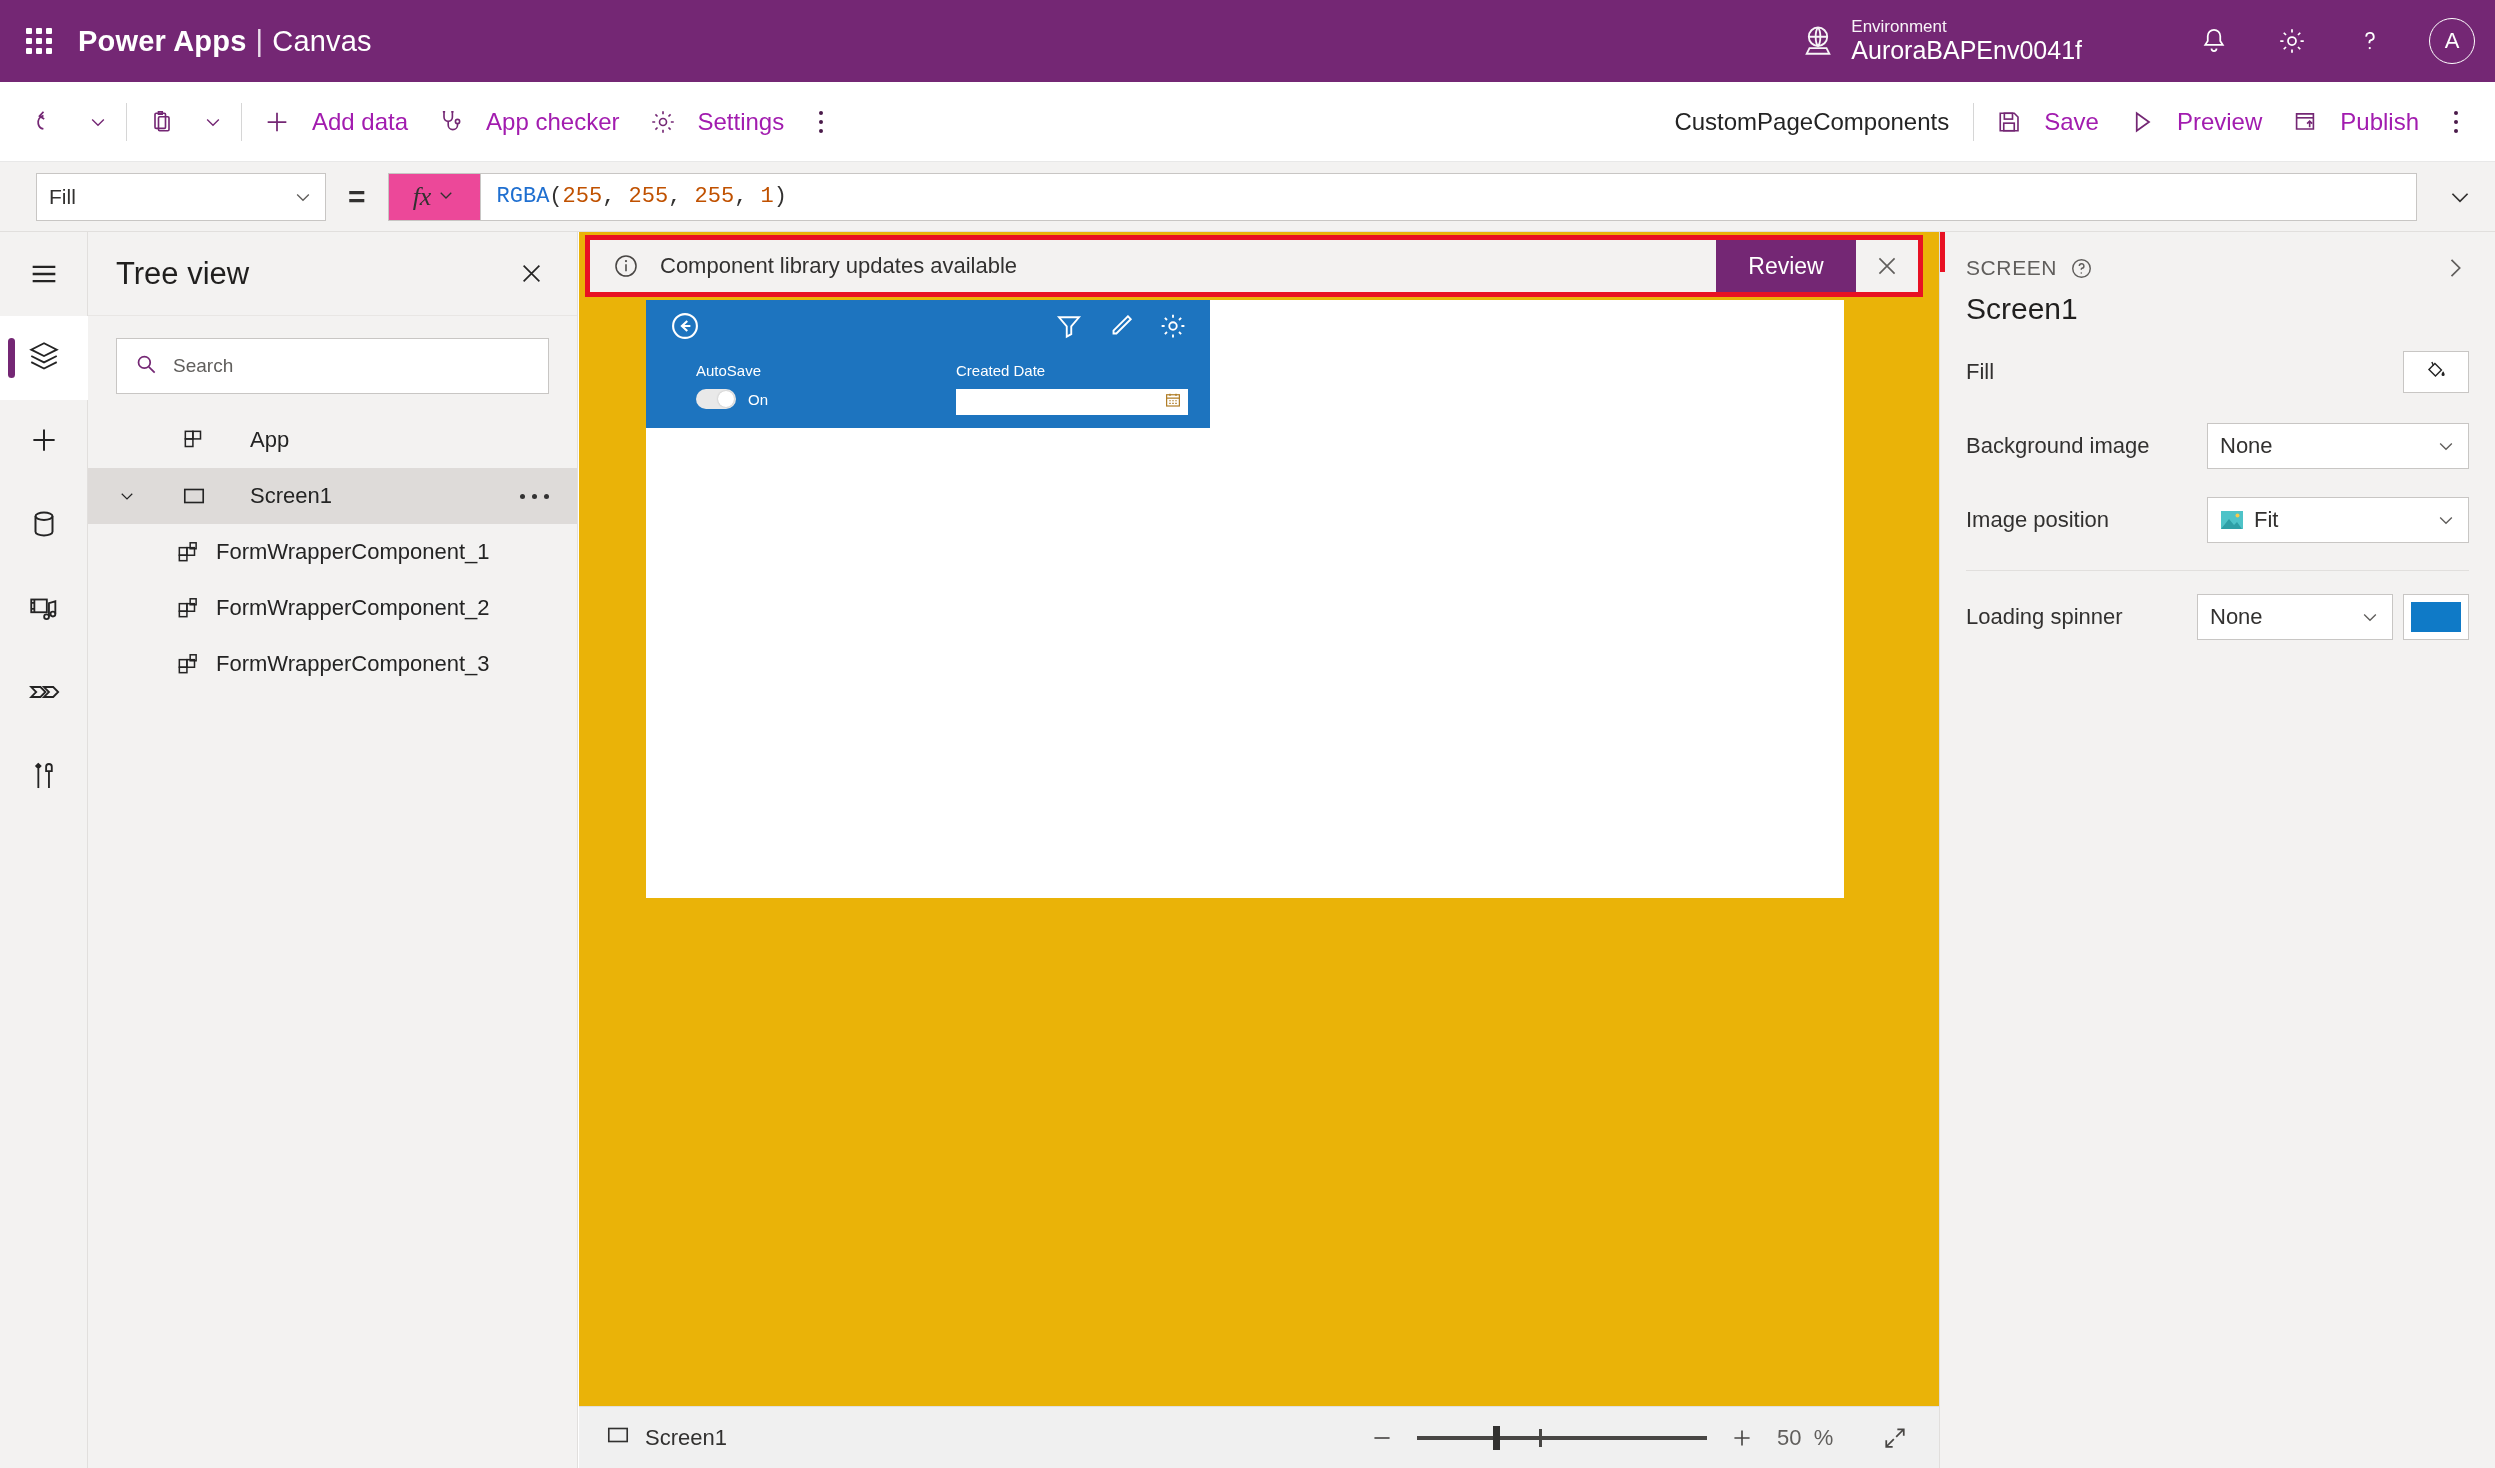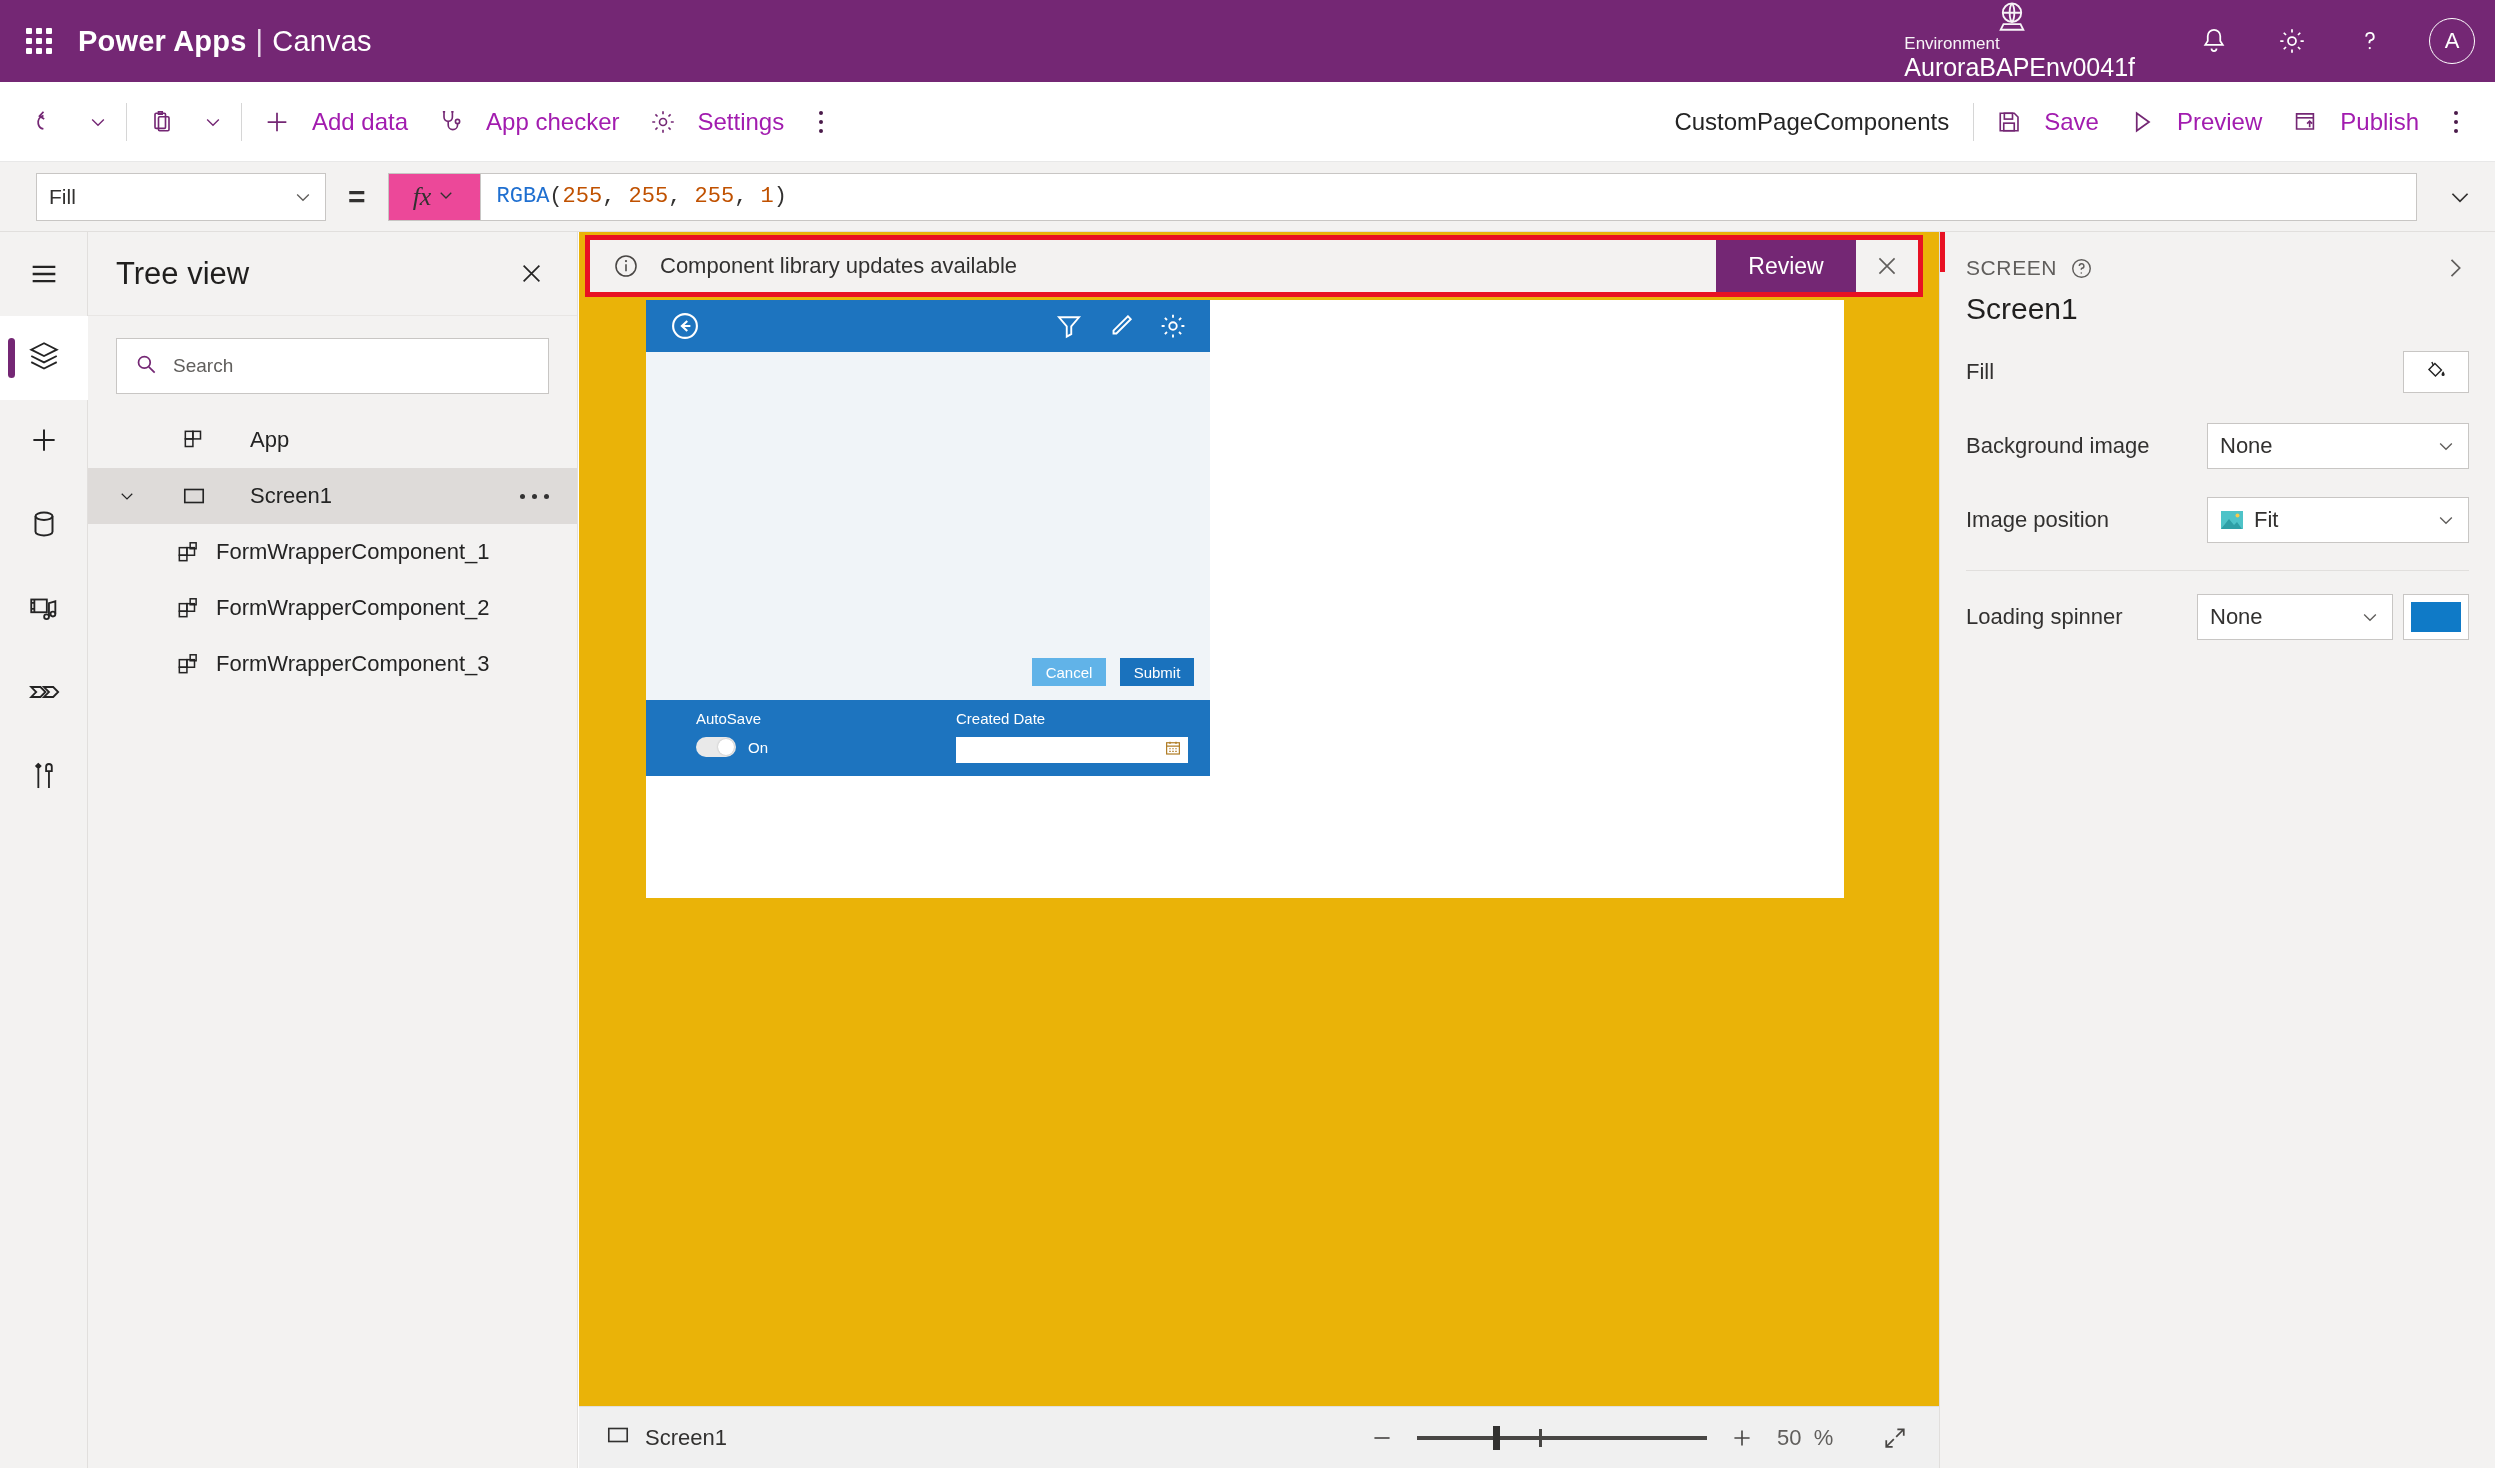--- a/index.html
+++ b/index.html
@@ -18,21 +18,21 @@
     color: #ffffff;
   }
   .waffle { width: 34px; height: 34px; margin-left: 22px; margin-right: 22px;
     display: grid; grid-template-columns: repeat(3, 1fr); grid-template-rows: repeat(3,1fr);
     gap: 4px; padding: 4px; cursor: pointer; }
   .waffle i { background: #ffffff; border-radius: 1px; display: block; width: 100%; height: 100%; }
   .brand { font-size: 29px; font-weight: 600; letter-spacing: .2px; white-space: nowrap; }
   .brand .sep { font-weight: 400; opacity: .85; margin: 0 9px; }
   .brand .sub { font-weight: 400; }
   .topbar-right { margin-left: auto; display: flex; align-items: center; height: 100%; }
-  .env-block { display: flex; align-items: center; margin-right: 40px; flex-direction: column; }
+  .env-block { display: flex; align-items: center; margin-right: 93px; }
   .globe-ic { width: 34px; height: 34px; margin-right: 16px; opacity: .95; }
   .env-text { line-height: 1.15; }
   .env-label { font-size: 17px; opacity: .95; }
   .env-name { font-size: 25px; font-weight: 400; }
   .hdr-icon { width: 78px; height: 82px; display: flex; align-items: center; justify-content: center; cursor: pointer; }
   .hdr-icon svg { width: 30px; height: 30px; }
   .avatar-wrap { width: 86px; height: 82px; display: flex; align-items: center; justify-content: center; cursor: pointer; }
   .avatar {
     width: 46px; height: 46px; border-radius: 50%;
     border: 1.6px solid #ffffff; display: flex; align-items: center; justify-content: center;
@@ -654,26 +654,20 @@
             </span>
             <span>
               <svg viewBox="0 0 24 24" fill="none" stroke="#ffffff" stroke-width="1.5">
                 <circle cx="12" cy="12" r="3"></circle>
                 <path d="M12 2.9v2.4M12 18.7v2.4M21.1 12h-2.4M5.3 12H2.9M18.5 5.5l-1.7 1.7M7.2 16.8l-1.7 1.7M18.5 18.5l-1.7-1.7M7.2 7.2 5.5 5.5"></path>
               </svg>
             </span>
           </span>
         </div>
 
-        <div class="ph-body">
-          <div class="ph-buttons">
-            <button class="btn-cancel">Cancel</button>
-            <button class="btn-submit">Submit</button>
-          </div>
-        </div>
 
         <div class="ph-footer">
           <div class="ff-col left">
             <span class="ff-label">AutoSave</span>
             <span class="toggle-row">
               <span class="toggle"></span>
               <span class="toggle-lbl">On</span>
             </span>
           </div>
           <div class="ff-col right">

